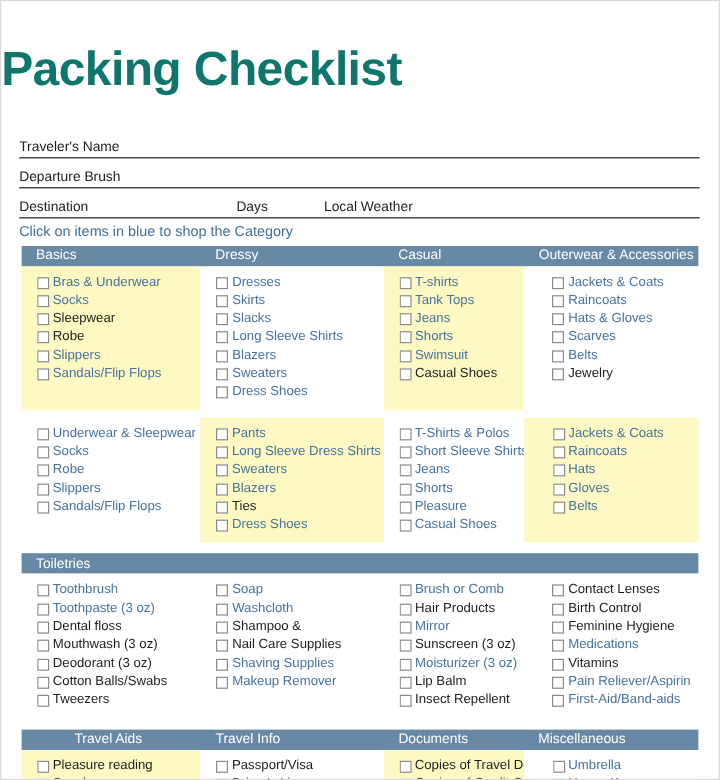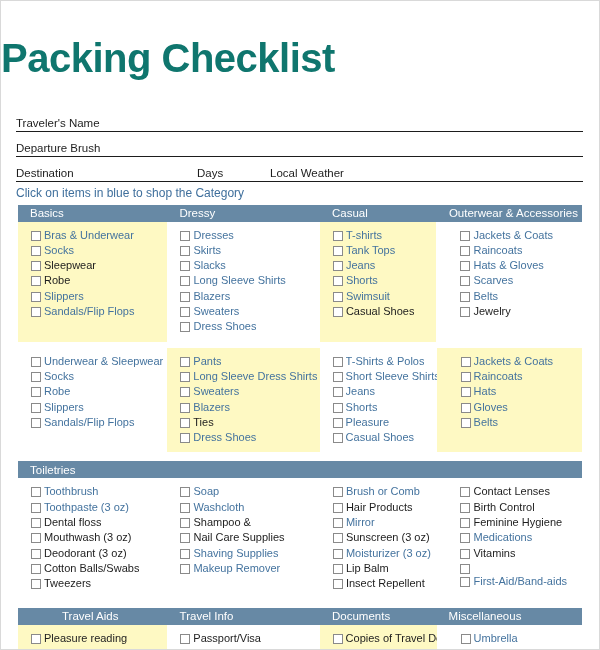--- a/index.html
+++ b/index.html
@@ -478,20 +478,21 @@
             <div class="item">
               <span class="box"></span>
               <span class="txt blue">Medications</span>
             </div>
             <div class="item">
               <span class="box"></span>
               <span class="txt black">Vitamins</span>
             </div>
             <div class="item">
               <span class="box"></span>
+              <span class="txt blue">Pain Reliever/Aspirin</span>
             </div>
             <div class="item">
               <span class="box"></span>
               <span class="txt blue">First-Aid/Band-aids</span>
             </div>
           </div>
         </div>
       </div>
       <div class="gap-md"></div>
       <div class="section">

